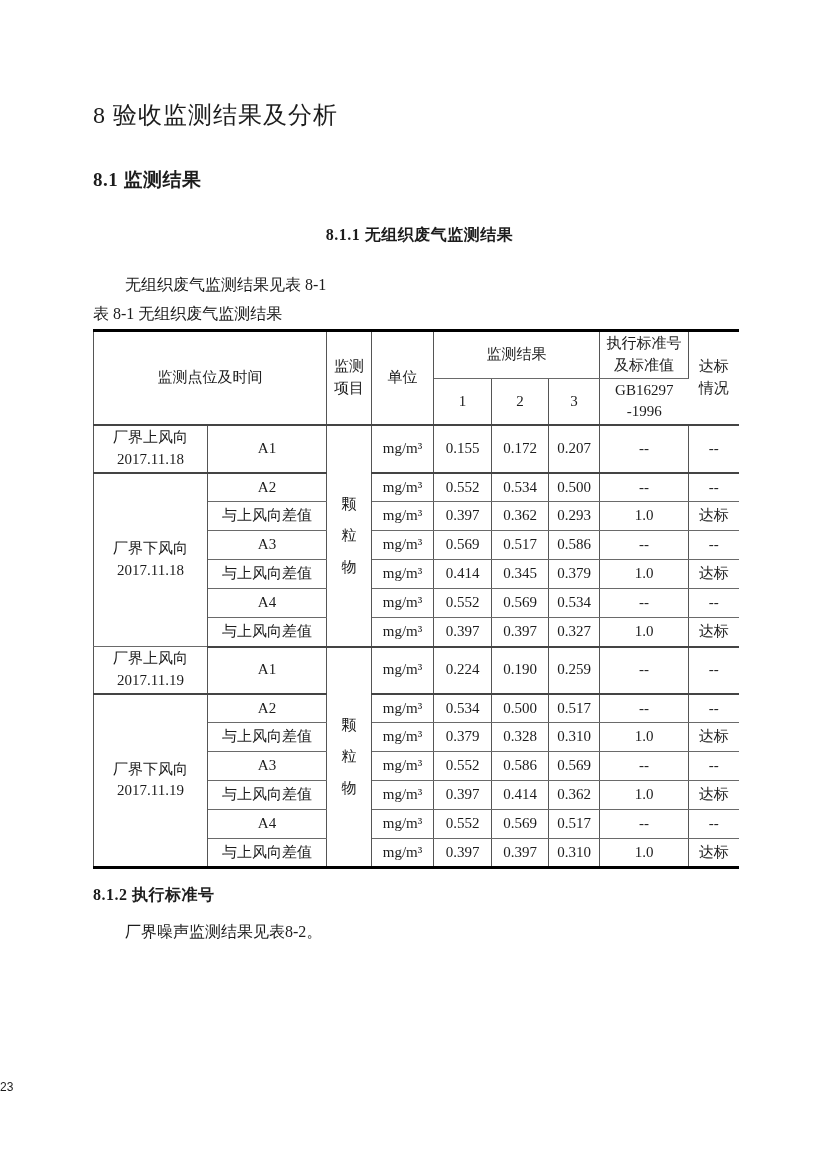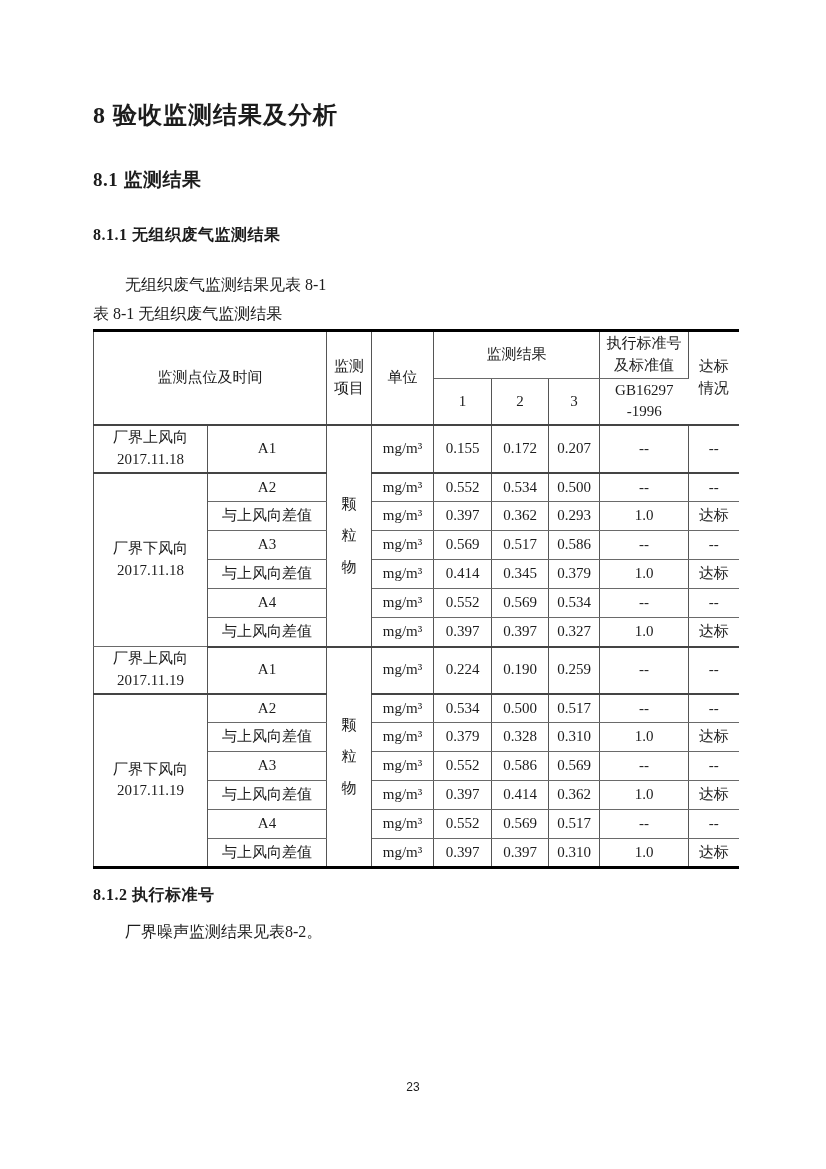--- a/index.html
+++ b/index.html
@@ -7,23 +7,23 @@
     position:relative;
     width:826px; height:1169px;
     margin:0 auto;
     background:#ffffff;
     box-sizing:border-box;
     padding:100px 80px 0 93px;
     font-family:"Liberation Serif","DejaVu Serif",serif;
     color:#1c1c1c;
     overflow:hidden;
   }
-  .h1 { font-size:24px; font-weight:700; margin:0 0 0 0; line-height:1.25; letter-spacing:1px; }
+  .h1 { font-size:24px; font-weight:400; margin:0 0 0 0; line-height:1.25; letter-spacing:1px; }
   .h2 { font-size:19px; font-weight:700; margin:38px 0 0 0; line-height:1.25; letter-spacing:0.5px; }
-  .h3 { font-size:16px; font-weight:700; margin:33px 0 0 0; line-height:1.3; letter-spacing:0.5px; }
+  .h3 { font-size:16px; font-weight:700; margin:33px 0 0 0; line-height:1.3; letter-spacing:0.5px;text-align:center; }
   .h4 { font-size:16px; font-weight:700; margin:16px 0 0 0; line-height:1.3; letter-spacing:0.5px; }
   .para { font-size:16px; margin:28px 0 0 0; text-indent:2em; line-height:1.35; }
   .para2 { font-size:16px; margin:9px 0 0 0; text-indent:2em; line-height:2.35; text-align:justify; width:652px; }
   .para3 { font-size:16px; margin:15px 0 0 0; text-indent:2em; line-height:1.35; }
   .tbl-title { width:645px; text-align:left; font-size:16px; margin:9px 0 4px 0; }
 
   table.t81 {
     border-collapse:collapse;
     table-layout:fixed;
     width:645px;
@@ -47,21 +47,21 @@
   table.t81 tr.sep > td { border-bottom:2px solid #444; }
   table.t81 tr.blockend > td { border-bottom:2px solid #444; }
   tr.hrow1 { height:45px; }
   tr.hrow2 { height:44px; }
   tr.tall { height:43px; }
   tr.norm { height:29px; }
   .vtext { display:inline-block; width:1.1em; word-break:break-all; line-height:2.1; }
   .locline { line-height:1.55; }
   .pagenum {
     position:absolute; left:0; right:0; top:1080px;
-    text-align:center; font-size:12px;
+    text-align:left; font-size:12px;
     font-family:"Liberation Sans","DejaVu Sans",sans-serif;
   }
 </style>
 </head>
 <body>
 
 <div class="page">
 
   <div class="h1">8 验收监测结果及分析</div>
   <div class="h2">8.1 监测结果</div>

